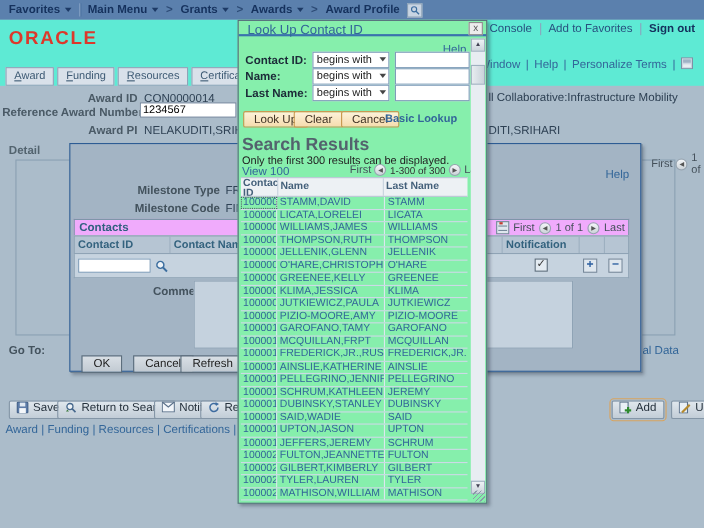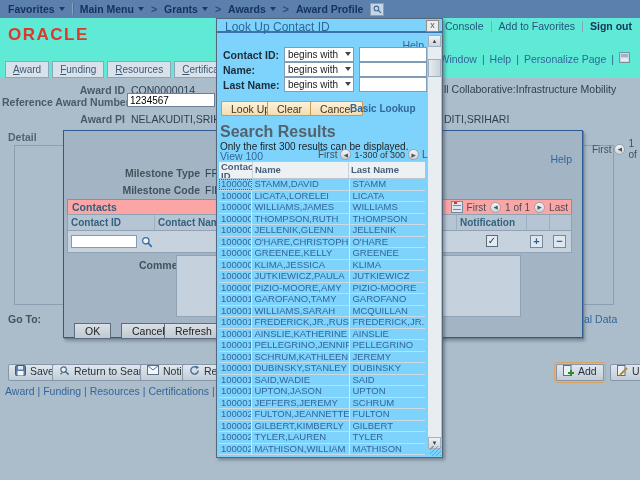--- a/index.html
+++ b/index.html
@@ -30,28 +30,28 @@
   
   .gbtn{position:absolute;height:17px;display:inline-flex;align-items:flex-start;gap:4px;padding:0 6px;font-size:10.5px;color:#25313c;background:linear-gradient(#e0e7ed,#c2cdd7);border:1px solid #8496a7;border-radius:2px;cursor:pointer;white-space:nowrap}
   .dbtn{position:absolute;height:16px;display:inline-flex;align-items:center;justify-content:center;padding:0 10px;font-size:10.5px;color:#222;background:linear-gradient(#d9dfe5,#c1cad2);border:1px solid #5c6e7d;cursor:pointer;white-space:nowrap}
   .tbtn{position:absolute;height:15px;display:inline-flex;align-items:center;justify-content:center;padding:0 9px;font-size:10.5px;color:#403325;background:linear-gradient(#fdf2da,#f5dcae);border:1px solid #c89a52;border-radius:2px;cursor:pointer;white-space:nowrap}
   
   .pbtn{display:inline-flex;width:11px;height:11px;border-radius:50%;background:linear-gradient(#f4f6f8,#ccd3d9);border:1px solid #97a4b0;align-items:center;justify-content:center;font-size:5.5px;color:#555;cursor:pointer;flex:0 0 auto}
   .ptxt{font-size:10px;color:#44505a}
   
   .ms{left:63px;top:130px;width:520px;height:208px;background:#a3b4c4;border:1px solid #2d5c94;box-shadow:1px 1px 0 #6c7f90,2px 3px 3px rgba(40,50,65,.35);z-index:10}
   .ms .titlebar{position:absolute;left:3px;top:3px;width:513px;height:17px;background:#b2c1cf;border:1px solid #33618f;color:#4d5e69;font-weight:bold;font-size:10.5px;padding:2px 0 0 12px}
-  .msgrid-bar{position:absolute;left:0;top:0;width:505px;height:15px;background:#fca5a5;border:1px solid #7e95a9;border-bottom:none}
+  .msgrid-bar{position:absolute;left:0;top:0;width:505px;height:15px;background:#f0abfc;border:1px solid #7e95a9;border-bottom:none}
   .msgrid-head{position:absolute;left:0;top:15px;width:505px;height:17px;background:#b6c5d3;border:1px solid #8fa3b5;display:flex}
   .msgrid-row{position:absolute;left:0;top:32px;width:505px;height:22px;background:#c6d3df;border:1px solid #8fa3b5;border-top:none}
   .mshc{border-right:1px solid #9db0c0;font-size:10px;font-weight:bold;color:#33627e;padding:2px 0 0 3px;white-space:nowrap;overflow:hidden}
   .sqbtn{position:absolute;width:13px;height:13px;background:#dfe7ee;border:1px solid #76889a;color:#2c5fa0;font-weight:bold;font-size:11px;line-height:10px;text-align:center;cursor:pointer}
   .chk{position:absolute;width:12px;height:12px;background:#e3ebf2;border:1px solid #5a6b7a;font-size:10px;line-height:10px;text-align:center;color:#333;cursor:pointer}
   
-  .lk{left:216px;top:18px;width:227px;height:440px;background:#7dd3fc;border:1px solid #55687a;box-shadow:2px 2px 3px rgba(40,50,65,.4);z-index:20}
+  .lk{left:216px;top:18px;width:227px;height:440px;background:#86efac;border:1px solid #55687a;box-shadow:2px 2px 3px rgba(40,50,65,.4);z-index:20}
   .lk .titlebar{position:absolute;left:0;top:0;width:225px;height:14px;border-bottom:2px solid #3a72ad}
   .lk .title{position:absolute;left:8px;top:1px;font-size:12px;color:#336699;white-space:nowrap}
   .xbtn{position:absolute;left:209px;top:1px;width:13px;height:12px;background:#ececec;border:1px solid #8d8d8d;font-size:9px;line-height:9px;color:#555;text-align:center;cursor:pointer}
   .fld-lbl{position:absolute;left:6px;font-size:10.5px;font-weight:bold;color:#1c2b38;white-space:nowrap}
   .sel{position:absolute;left:67px;width:70px;height:15px;background:#fff;border:1px solid #7f9db9;font-size:10px;color:#222;padding:1px 0 0 3px;cursor:pointer}
   .sel .sarr{position:absolute;right:2px;top:4px;width:0;height:0;border-left:3.5px solid transparent;border-right:3.5px solid transparent;border-top:4.5px solid #444}
   .inp{position:absolute;width:68px;height:15px;background:#fff;border:1px solid #7f9db9;font-size:10px;padding:0 2px;font-family:"Liberation Sans",sans-serif}
   .lk-note{position:absolute;left:3px;top:122px;font-size:10px;color:#222;white-space:nowrap}
   .lkhead{position:absolute;left:2px;top:142px;width:206px;height:18px;background:#edf1f4;border-top:1px solid #b9c6d2;border-bottom:1px solid #b9c6d2;display:flex}
   .lkhc{border-right:1px solid #c6d2dd;font-size:9.5px;font-weight:bold;color:#44607a;line-height:9px;padding:0 0 0 2px;overflow:hidden}
@@ -118,21 +118,21 @@
       <span class="hsep"></span>
       <span class="link" style="color:#28517f">Add to Favorites</span>
       <span class="hsep"></span>
       <span class="link b" style="color:#15315d">Sign out</span>
     </div>
     <div class="linksrow">
       <span class="link">New Window</span>
       <span class="hsepc"></span>
       <span class="link">Help</span>
       <span class="hsepc"></span>
-      <span class="link">Personalize Page</span>
+      <span class="link">Personalize Terms</span>
       <span class="hsepc"></span>
       <span class="ico"><svg width="11" height="11" viewBox="0 0 11 11">
             <rect x="0.5" y="0.5" width="10" height="10" fill="#cdd8e3" stroke="#7d91a5"></rect>
             <rect x="2" y="2" width="7" height="3" fill="#9fb3c6"></rect>
             <rect x="2" y="6.5" width="7" height="2.5" fill="#e8eef3"></rect>
           </svg></span>
     </div>
     <div class="tabsrow">
       <span class="tab">Award</span>
       <span class="tab">Funding</span>
@@ -362,21 +362,21 @@
         </div>
 
         <div class="lk-row">
           <a class="c1">1000010</a>
           <a class="c2">GAROFANO,TAMY</a>
           <a class="c3">GAROFANO</a>
         </div>
 
         <div class="lk-row">
           <a class="c1">1000011</a>
-          <a class="c2">WILLIAMS,SARAH</a>
+          <a class="c2">MCQUILLAN,FRPT</a>
           <a class="c3">MCQUILLAN</a>
         </div>
 
         <div class="lk-row">
           <a class="c1">1000012</a>
           <a class="c2">FREDERICK,JR.,RUSSELL</a>
           <a class="c3">FREDERICK,JR.</a>
         </div>
 
         <div class="lk-row">

